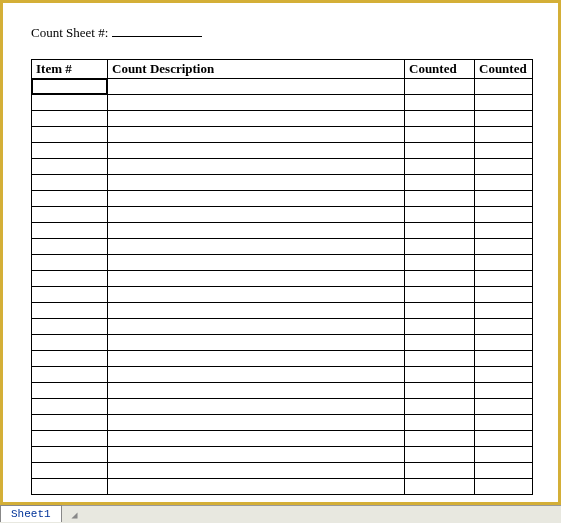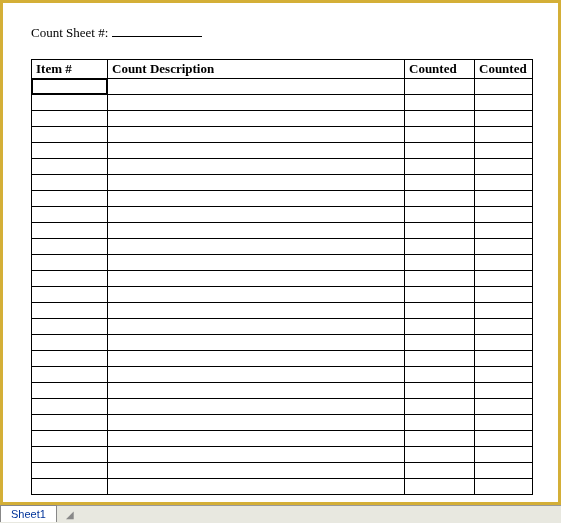--- a/index.html
+++ b/index.html
@@ -87,21 +87,21 @@
     .sheet-tab-bar {
       position: absolute;
       bottom: 0;
       left: 0;
       width: 100%;
       height: 18px;
       background: #e8e8e0;
       border-top: 1px solid #999;
       display: flex;
       align-items: center;
-      font-family: Liberation Sans, sans-serif;
+      font-family: Liberation Mono, monospace;
       font-size: 11px;
     }
     .sheet-tab {
       background: #fff;
       padding: 2px 10px;
       border: 1px solid #888;
       border-bottom: none;
       color: #003399;
       margin-left: 0;
       height: 17px;

